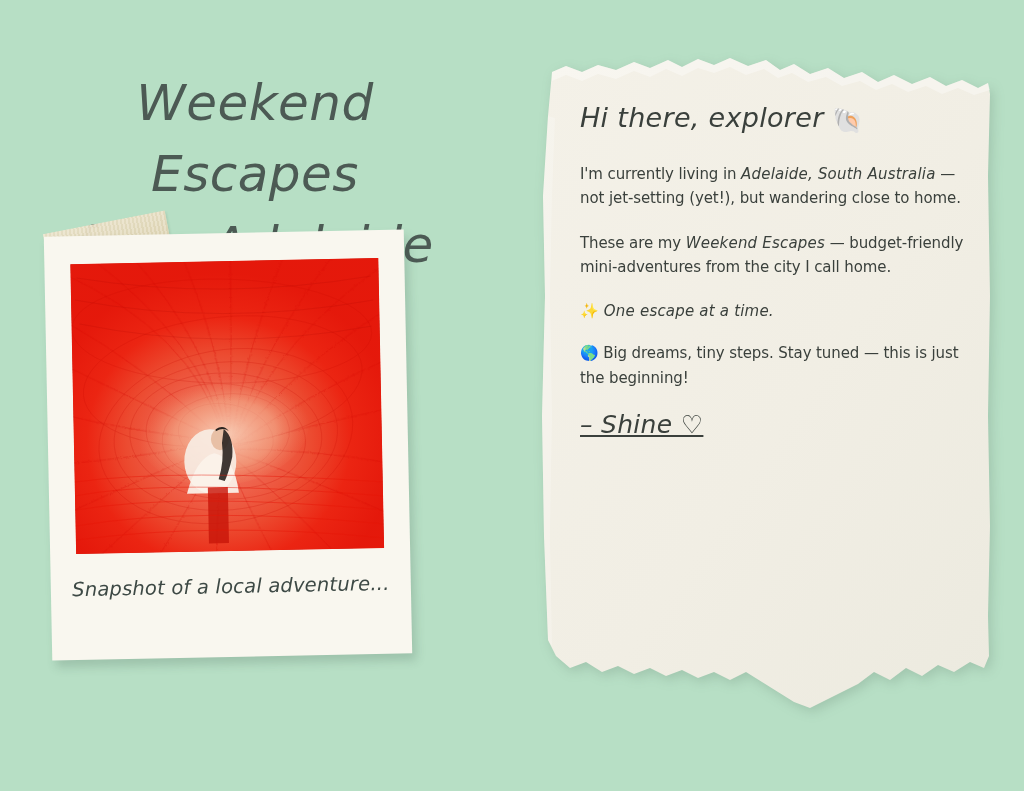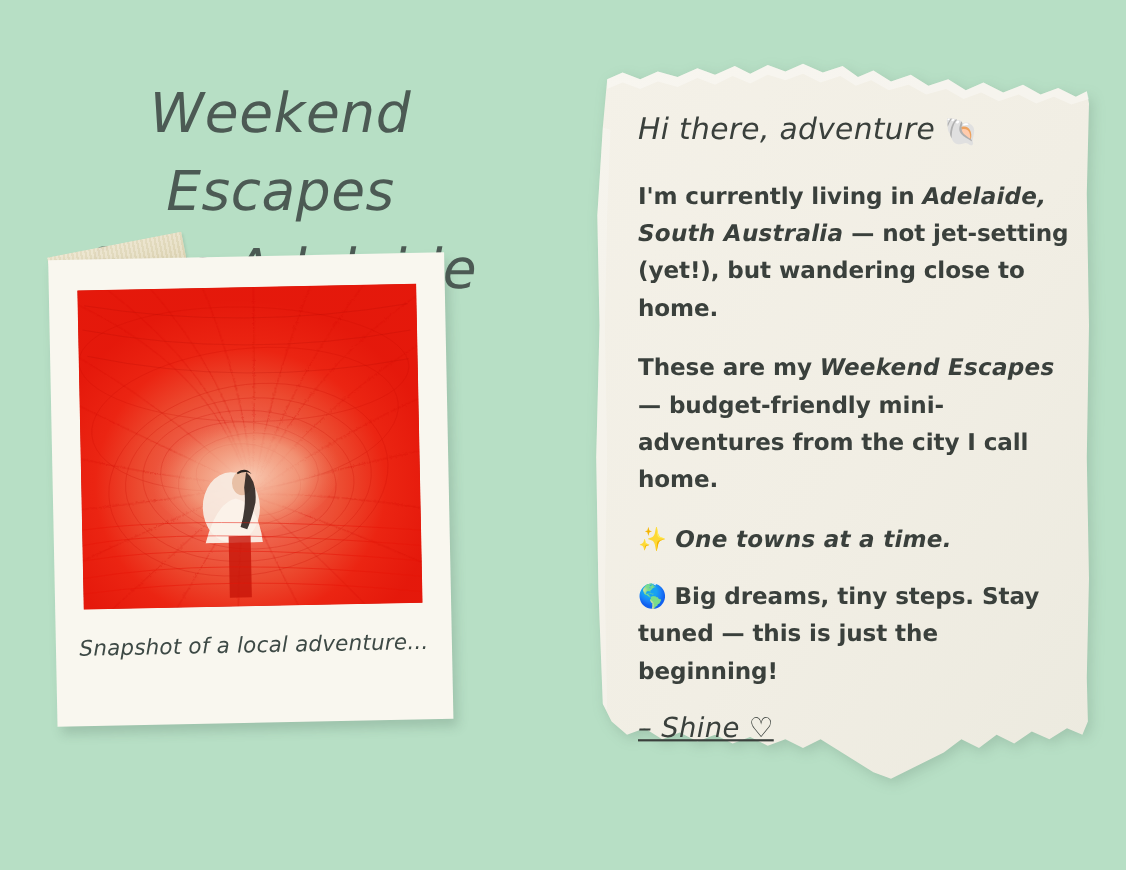--- a/index.html
+++ b/index.html
@@ -123,25 +123,24 @@
   .note-greeting {
     font-family: "DejaVu Sans", sans-serif;
     font-style: italic;
     font-size: 27px;
     line-height: 1.2;
     margin: 0 0 26px 0;
     letter-spacing: 0.3px;
   }
   .note-para {
     font-family: "DejaVu Sans", sans-serif;
-    font-size: 21px;
+    font-size: 15px;
     line-height: 1.62;
     margin: 0 0 20px 0;
     letter-spacing: -0.1px;
-    font-weight: bold;
   }
   .note-para.tight { margin-bottom: 18px; }
   .accent-script {
     font-style: italic;
     letter-spacing: 0.2px;
   }
   .note-signature {
     font-family: "DejaVu Sans", sans-serif;
     font-style: italic;
     font-size: 25px;
@@ -296,36 +295,36 @@
         L 160,20 L 144,13 L 128,21 L 112,15 L 94,23 L 76,18
         L 60,25 L 44,19 L 30,25 Z"></path>
       <path fill="#ffffff" opacity="0.22" d="
         M 26,60 L 21,140 L 23,240 L 20,360 L 22,480 L 26,584 L 30,590
         L 28,480 L 30,360 L 28,240 L 30,140 L 33,62 Z"></path>
     </svg>
 
     <div id="note-content">
 
       <div class="note-greeting">
-        <span>Hi there, adventure</span>
+        <span>Hi there, explorer</span>
         <span class="emoji inline-emoji-shell">🐚</span>
       </div>
 
       <p class="note-para">
         <span>I'm currently living in </span><span class="accent-script">Adelaide, South Australia</span><span> — not jet-setting (yet!), but wandering close to home.</span>
       </p>
 
       <p class="note-para">
         <span>These are my </span><span class="accent-script">Weekend Escapes</span><span> — budget-friendly mini-adventures from the city I call home.</span>
       </p>
 
 
       <p class="note-para accent-script tight">
         <span class="emoji">✨</span>
-        <span>One towns at a time.</span>
+        <span>One escape at a time.</span>
       </p>
 
       <p class="note-para">
         <span class="emoji">🌎</span>
         <span>Big dreams, tiny steps. Stay tuned — this is just the beginning!</span>
       </p>
 
       <p class="note-signature">– Shine ♡</p>
     </div>
   </div>

